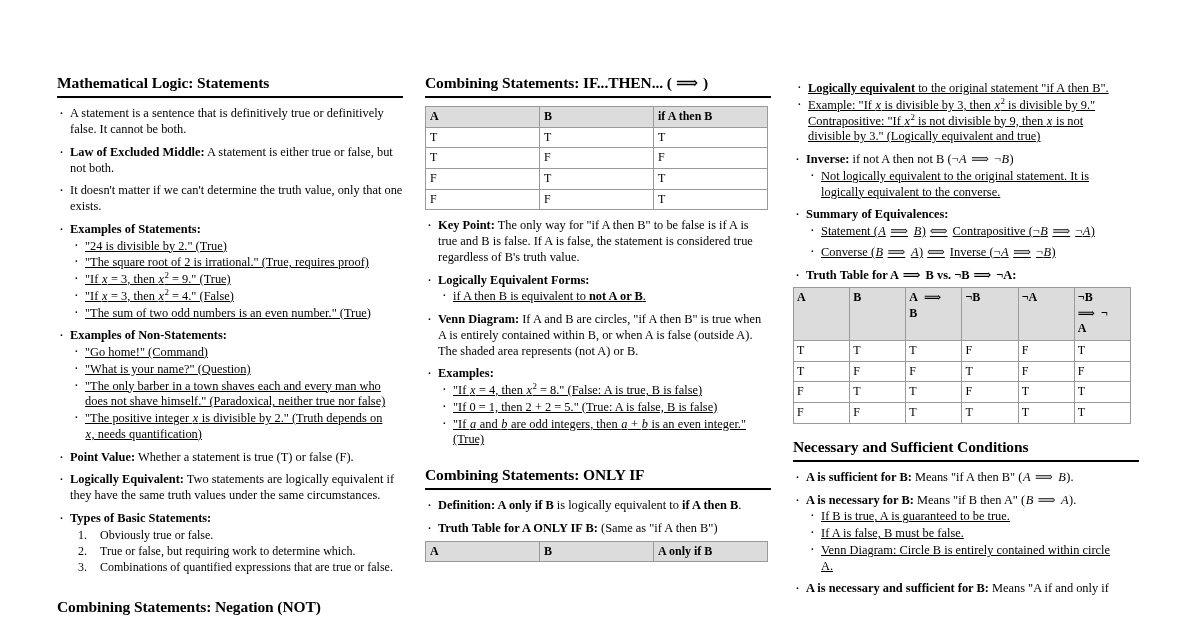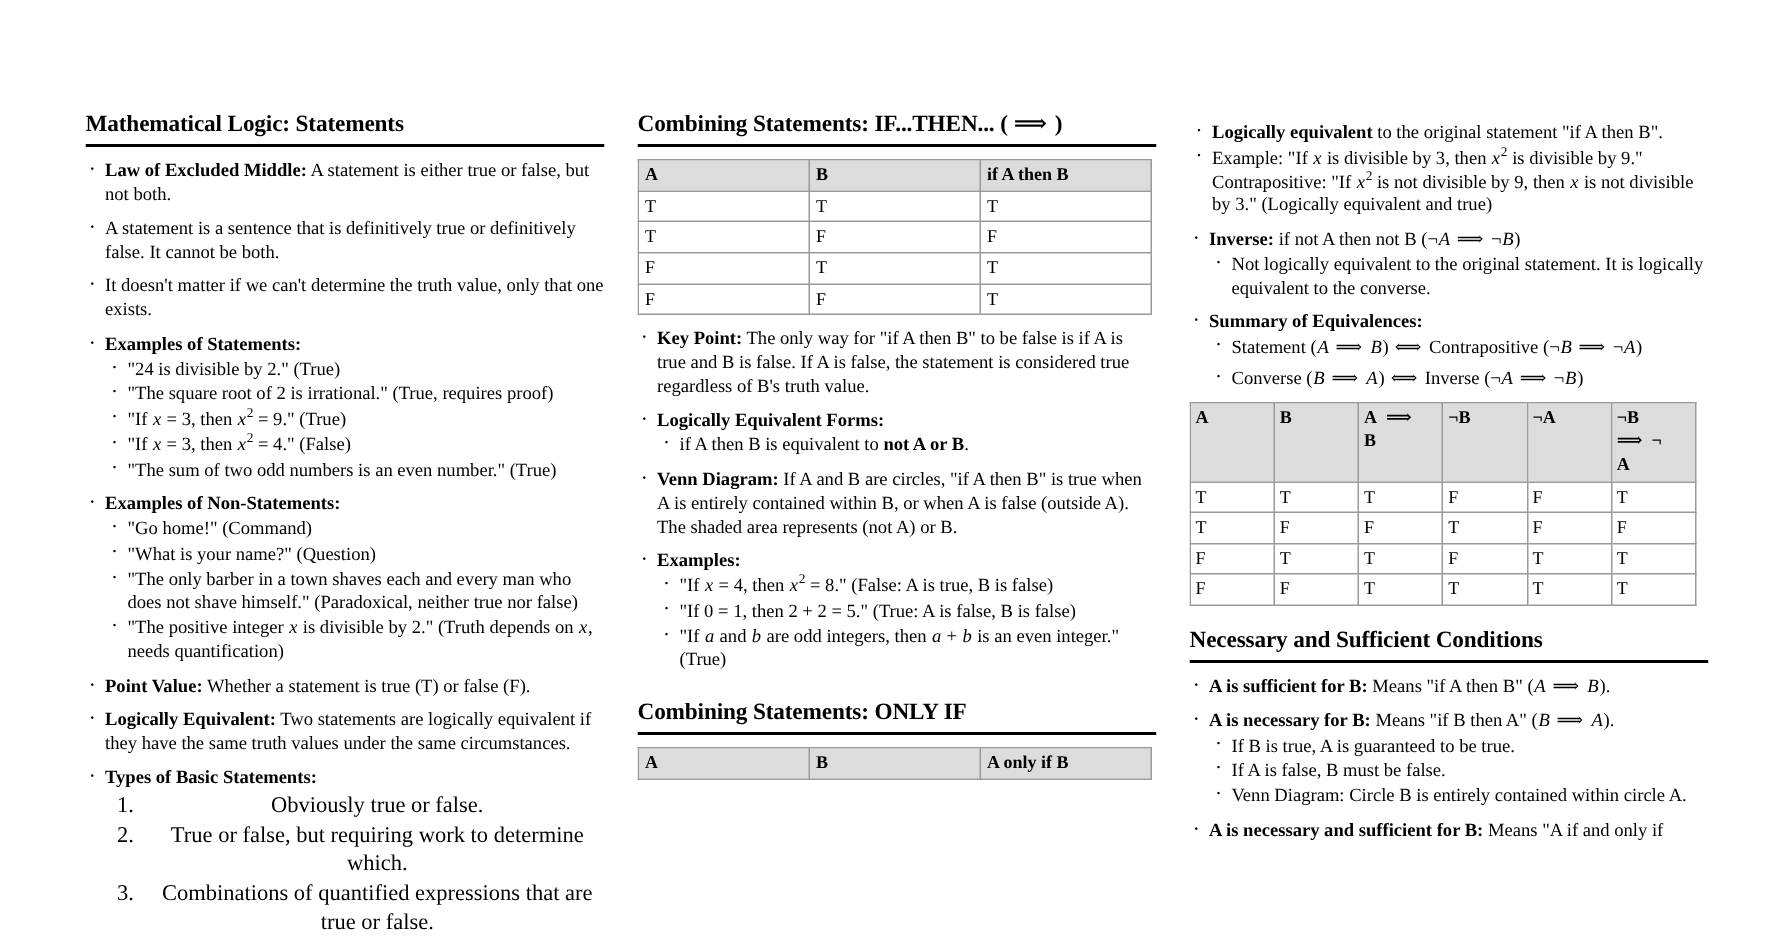--- a/index.html
+++ b/index.html
@@ -68,22 +68,23 @@
     position: absolute;
     left: 2px;
     top: -2px;
     font-size: 15px;
     line-height: 1.27;
   }
   ul.lvl1 > li.tight { margin-bottom: 2px; }
 
   ul.lvl2 {
     list-style: none;
-    margin: 1px 0 0 0;
-    padding: 0;
+    margin: 1px 16px 0 0;
+    padding: 0;
+    text-decoration: underline;
   }
   ul.lvl2 > li {
     position: relative;
     padding-left: 15px;
     margin: 0 0 1px 0;
     font-size: 12.4px;
     line-height: 1.27;
   }
   ul.lvl2 > li:before {
     content: "\00B7";
@@ -96,24 +97,23 @@
   ol.num {
     list-style: none;
     counter-reset: numitem;
     margin: 1px 0 0 0;
     padding: 0;
   }
   ol.num > li {
     position: relative;
     padding-left: 30px;
     margin: 0 0 1px 0;
-    font-size: 15px;
+    font-size: 12px;
     line-height: 1.27;
     counter-increment: numitem;
-    text-align: center;
   }
   ol.num > li:before {
     content: counter(numitem) ".";
     position: absolute;
     left: 8px;
     top: 0;
   }
 
   b, .b { font-weight: bold; }
   i, .mv {
@@ -166,24 +166,24 @@
 
 <div class="page">
 
   <div class="col col-1">
 
     <h2 class="heading">Mathematical Logic: Statements</h2>
     <hr class="rule">
 
     <ul class="lvl1">
       <li>
+        <span>A statement is a sentence that is definitively true or definitively false. It cannot be both.</span>
+      </li>
+      <li>
         <b>Law of Excluded Middle:</b><span> A statement is either true or false, but not both.</span>
-      </li>
-      <li>
-        <span>A statement is a sentence that is definitively true or definitively false. It cannot be both.</span>
       </li>
       <li>
         <span>It doesn't matter if we can't determine the truth value, only that one exists.</span>
       </li>
       <li>
         <b>Examples of Statements:</b>
         <ul class="lvl2">
           <li><span>"24 is divisible by 2." (True)</span></li>
           <li><span>"The square root of 2 is irrational." (True, requires proof)</span></li>
           <li><span>"If </span><i class="mv">x</i><span> = 3, then </span><i class="mv">x</i><sup>2</sup><span> = 9." (True)</span></li>
@@ -280,20 +280,28 @@
           <li><span>"If 0 = 1, then 2 + 2 = 5." (True: A is false, B is false)</span></li>
           <li><span>"If </span><i class="mv">a</i><span> and </span><i class="mv">b</i><span> are odd integers, then </span><i class="mv">a</i><span> + </span><i class="mv">b</i><span> is an even integer." (True)</span></li>
         </ul>
       </li>
     </ul>
 
     <div class="spacer-m"></div>
     <h2 class="heading">Combining Statements: ONLY IF</h2>
     <hr class="rule">
 
+    <ul class="lvl1">
+      <li>
+        <b>Definition:</b><b> A only if B</b><span> is logically equivalent to </span><b>if A then B</b><span>.</span>
+      </li>
+      <li class="tight">
+        <b>Truth Table for A ONLY IF B:</b><span> (Same as "if A then B")</span>
+      </li>
+    </ul>
 
     <table class="tt cols3">
       <thead>
         <tr>
           <th>A</th>
           <th>B</th>
           <th>A only if B</th>
         </tr>
       </thead>
 
@@ -313,20 +321,23 @@
         <ul class="lvl2">
           <li><span>Not logically equivalent to the original statement. It is logically equivalent to the converse.</span></li>
         </ul>
       </li>
       <li>
         <b>Summary of Equivalences:</b>
         <ul class="lvl2">
           <li style="margin-bottom:5px;"><span>Statement (</span><i class="mv">A</i><span class="op">⟹</span><i class="mv">B</i><span>)</span><span class="op">⟺</span><span>Contrapositive (</span><span class="neg">¬</span><i class="mv">B</i><span class="op">⟹</span><span class="neg">¬</span><i class="mv">A</i><span>)</span></li>
           <li><span>Converse (</span><i class="mv">B</i><span class="op">⟹</span><i class="mv">A</i><span>)</span><span class="op">⟺</span><span>Inverse (</span><span class="neg">¬</span><i class="mv">A</i><span class="op">⟹</span><span class="neg">¬</span><i class="mv">B</i><span>)</span></li>
         </ul>
+      </li>
+      <li class="tight">
+        <b><span>Truth Table for A</span><span class="op">⟹</span><span>B vs.</span> <span class="neg">¬</span><span>B</span><span class="op">⟹</span><span class="neg">¬</span><span>A:</span></b>
       </li>
     </ul>
 
     <table class="tt cols6">
       <thead>
         <tr>
           <th>A</th>
           <th>B</th>
           <th>
               <span class="hl">A&nbsp;&nbsp;<span>⟹</span></span>

